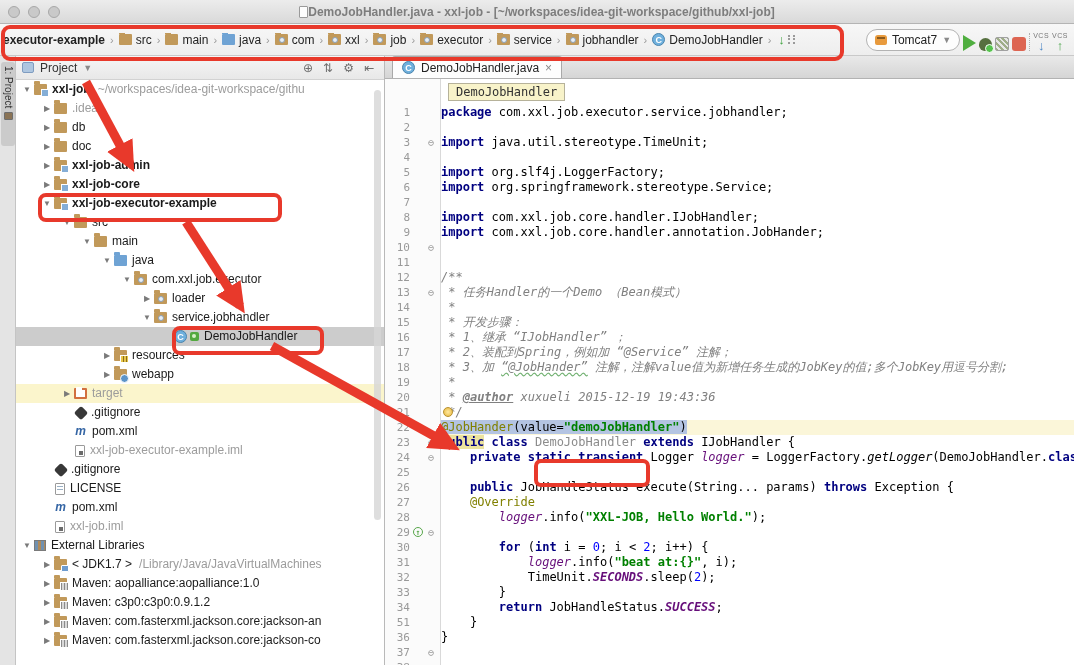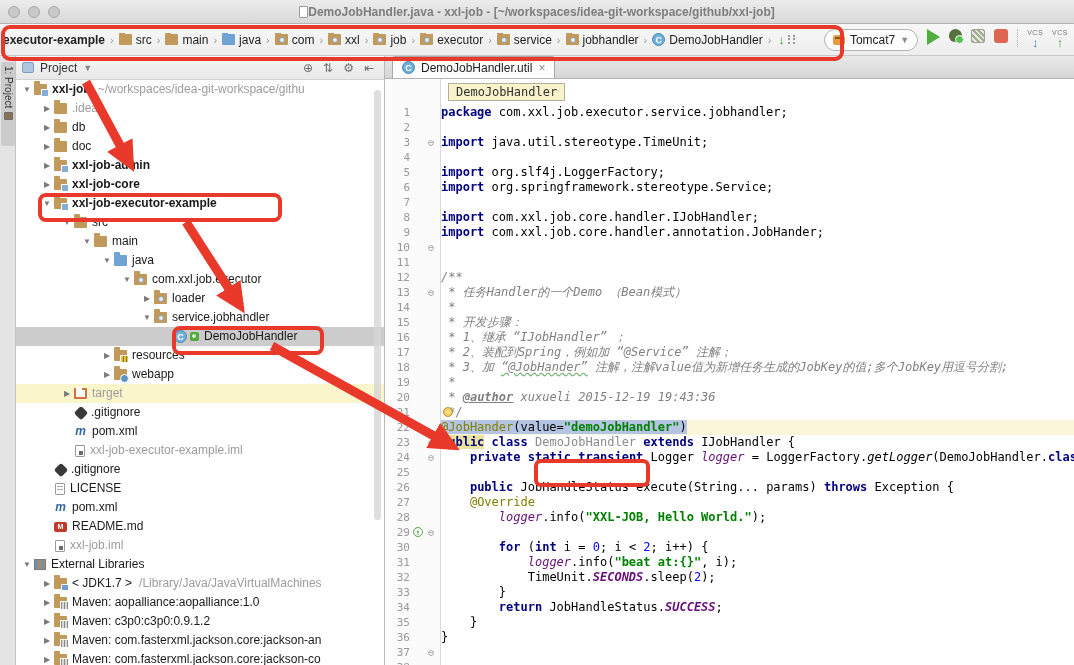--- a/index.html
+++ b/index.html
@@ -19,21 +19,21 @@
   #navbar { position:absolute; left:0; top:24px; width:1074px; height:32px;
     background:linear-gradient(#f7f7f7,#eeeeee); border-bottom:1px solid #c9c9c9;
     display:flex; align-items:center; }
   #breadcrumbs { display:flex; align-items:center; gap:4px; padding-left:3px; white-space:nowrap; overflow:hidden; flex:0 1 auto; }
   .nav-item { display:flex; align-items:center; gap:4px; font-size:12px; color:#222; }
   .nav-item.first { font-weight:bold; }
   .nav-sep { color:#9a9a9a; font-size:11px; padding:0 1px; }
   #nav-extra { display:flex; align-items:center; gap:3px; margin-left:6px; }
   .green-darr { color:#3fa33f; font-weight:bold; font-size:13px; }
   .mini-grid { width:7px; height:9px; border-left:2px dotted #9a9a9a; border-right:2px dotted #9a9a9a; }
-  #run-toolbar { margin-left:auto; display:flex; align-items:flex-start; gap:9px; padding-right:6px; }
+  #run-toolbar { margin-left:auto; display:flex; align-items:flex-end; gap:3px; padding-right:6px; }
   #tomcat-btn { display:flex; align-items:center; gap:5px; background:#fdfdfd; border:1px solid #b3b3b3; border-radius:11px; height:22px; padding:0 8px; font-size:12px; color:#222; }
   .tomcat-ic { width:12px; height:10px; background:#e89a3c; border-radius:3px 3px 2px 2px; position:relative; }
   .tomcat-ic::after { content:""; position:absolute; left:2px; top:2px; width:8px; height:2px; background:#8a5a1e; }
   .caret { color:#8a8a8a; font-size:9px; }
   .play-ic { width:0; height:0; border-left:13px solid #4fae3f; border-top:8px solid transparent; border-bottom:8px solid transparent; }
   .bug-ic { width:13px; height:13px; background:#56703f; border-radius:50% 50% 45% 45%; position:relative; }
   .bug-ic::after { content:""; position:absolute; right:-2px; bottom:-2px; width:7px; height:7px; border-radius:50%; background:#55c34d; border:1px solid #fff; }
   .cov-ic { width:14px; height:14px; background:
      repeating-linear-gradient(45deg,#9fae89 0 2px,#e6e6e6 2px 4px); border:1px solid #a0a0a0; border-radius:2px; }
   .stop-ic { width:14px; height:14px; background:#dd6552; border-radius:3px; }
@@ -379,26 +379,20 @@
         </div>
         <div class="trow">
           <span style="flex: 0 0 24px;"></span>
           <span class="arrow"></span>
           <span class="ic ic-mvn">m</span>
           <span class="lbl">pom.xml</span>
         </div>
         <div class="trow">
           <span style="flex: 0 0 24px;"></span>
           <span class="arrow"></span>
-          <span class="ic ic-readme">M</span>
-          <span class="lbl">README.md</span>
-        </div>
-        <div class="trow">
-          <span style="flex: 0 0 24px;"></span>
-          <span class="arrow"></span>
           <span class="ic ic-iml"></span>
           <span class="lbl gray">xxl-job.iml</span>
         </div>
         <div class="trow">
           <span style="flex: 0 0 4px;"></span>
           <span class="arrow">▼</span>
           <span class="ic ic-libs"></span>
           <span class="lbl">External Libraries</span>
         </div>
         <div class="trow">
@@ -433,21 +427,21 @@
           <span class="lbl">Maven: com.fasterxml.jackson.core:jackson-co</span>
         </div>
       </div>
     <div id="tree-scrollbar"></div>
   </div>
 
   <div id="editor">
     <div id="tabbar">
       <div id="tab-active">
         <span class="ic-class">C</span>
-        <span>DemoJobHandler.util</span>
+        <span>DemoJobHandler.java</span>
         <span class="close">×</span>
       </div>
     </div>
     <div id="context-chip">DemoJobHandler</div>
     <div id="gutter">
         <div id="gutter-pad"></div>
         <div class="grow">
           <span class="num">1</span>
         </div>
         <div class="grow">
@@ -550,21 +544,21 @@
         <div class="grow">
           <span class="num">32</span>
         </div>
         <div class="grow">
           <span class="num">33</span>
         </div>
         <div class="grow">
           <span class="num">34</span>
         </div>
         <div class="grow">
-          <span class="num">35</span>
+          <span class="num">51</span>
         </div>
         <div class="grow">
           <span class="num">36</span>
         </div>
         <div class="grow">
           <span class="num">37</span>
           <span class="fold">⊖</span>
         </div>
         <div class="grow">
           <span class="num">38</span>

